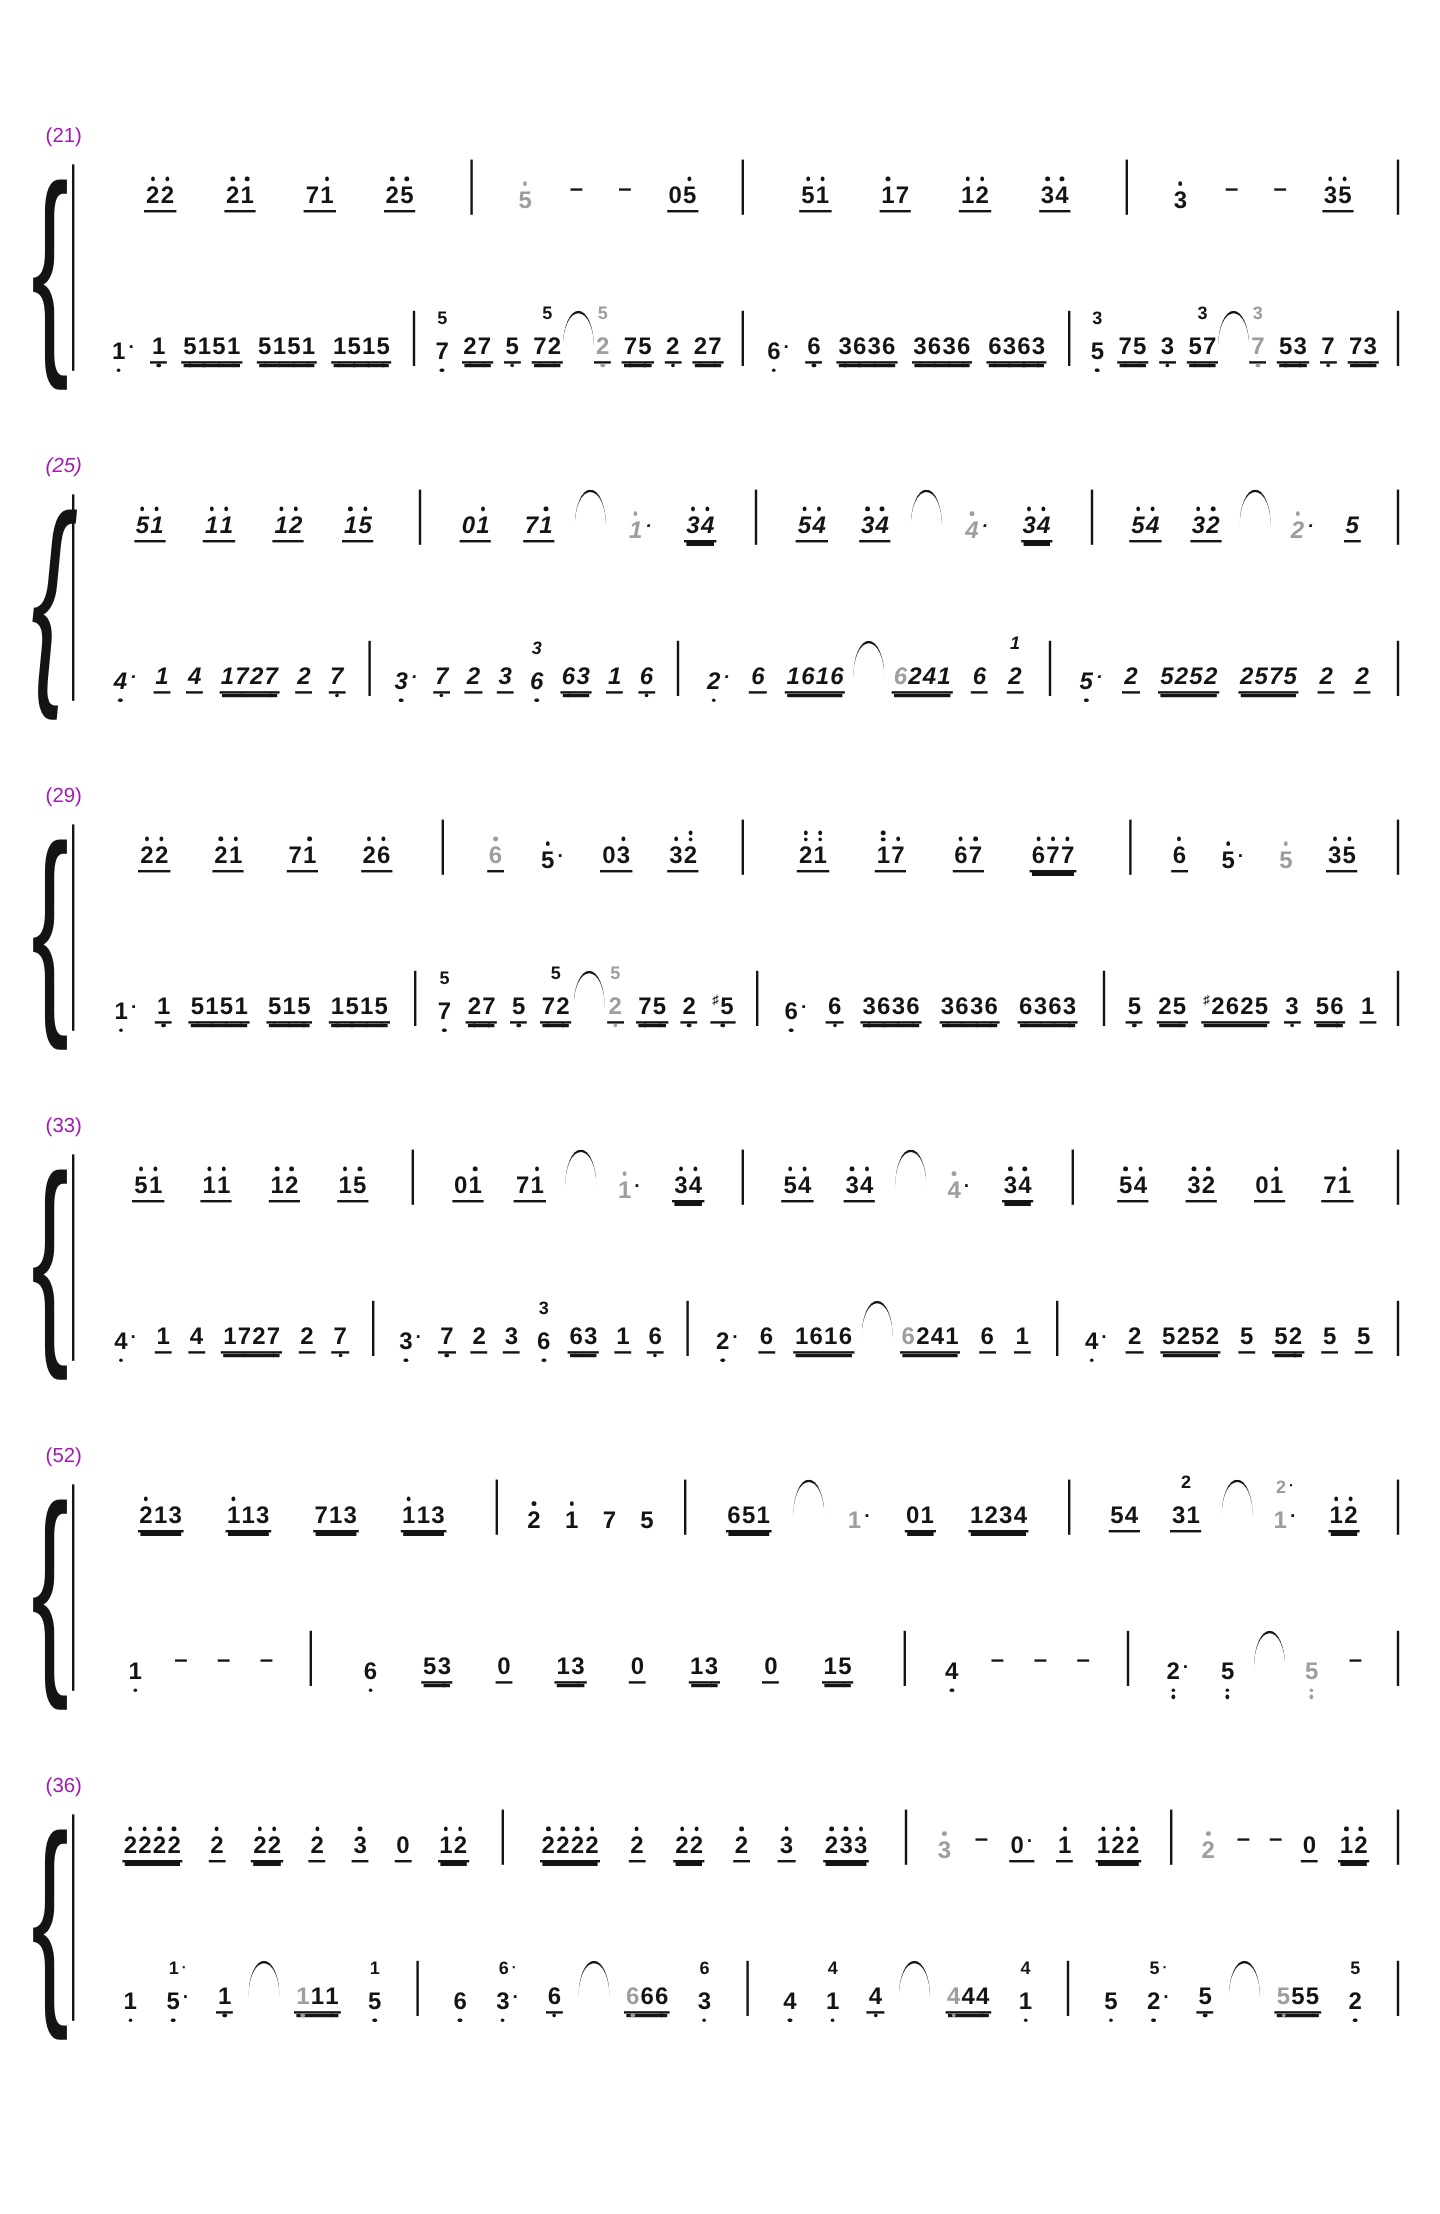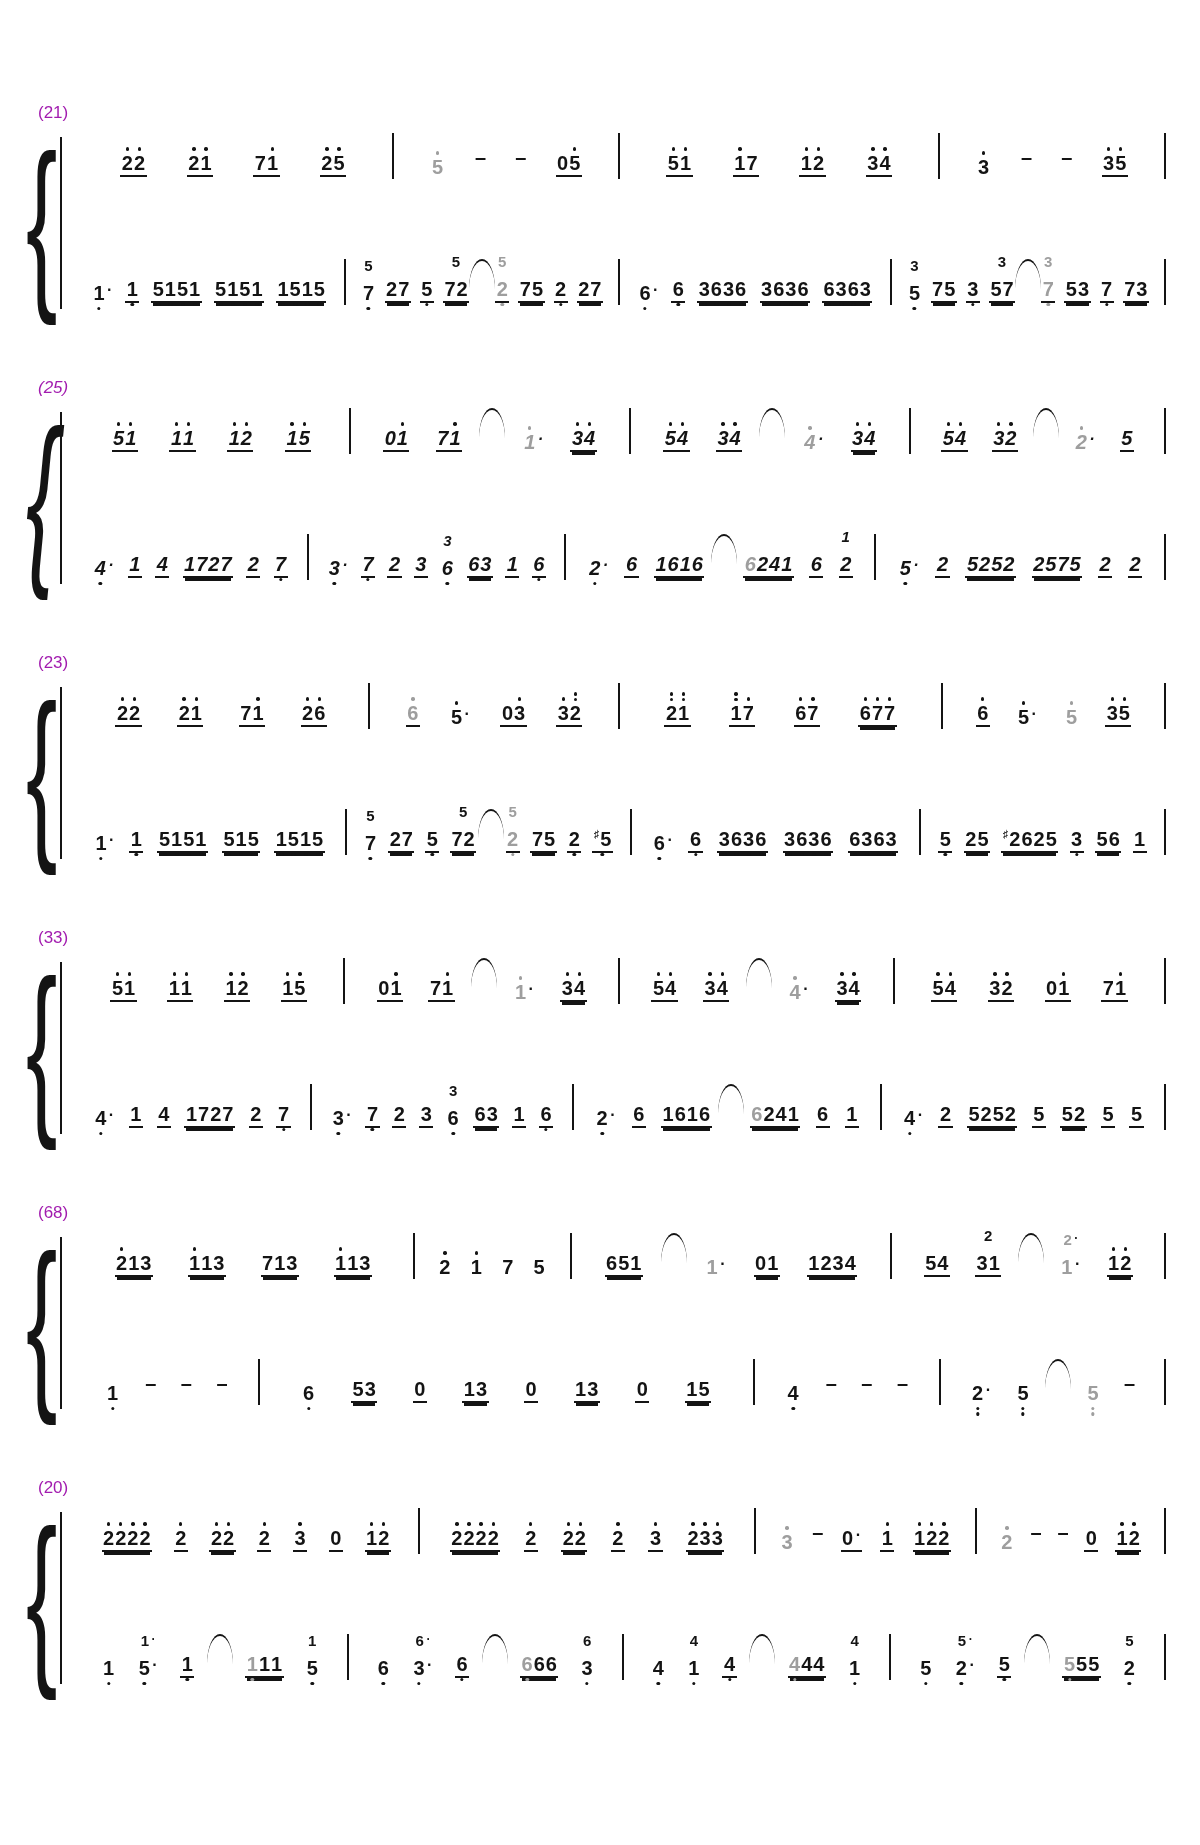--- a/index.html
+++ b/index.html
@@ -1343,21 +1343,21 @@
               <span class="nt">
                 <span class="od"></span>
                 <span class="dg">2</span>
               </span>
             </span>
           </span>
         </div>
       </div>
     </div>
     <div class="system" style="top: 653px;">
-      <div class="sys-label">(23)</div>
+      <div class="sys-label">(29)</div>
       <div class="brace">{</div>
       <div class="sysline"></div>
       <div class="row row-melody">
         <div class="measure" style="flex-grow: 12;">
           <span class="tok">
             <span class="grp u1">
               <span class="nt">
                 <span class="od">
                   <i></i>
                 </span>
@@ -2633,21 +2633,21 @@
               <span class="nt">
                 <span class="od"></span>
                 <span class="dg">5</span>
               </span>
             </span>
           </span>
         </div>
       </div>
     </div>
     <div class="system" style="top: 1203px;">
-      <div class="sys-label">(68)</div>
+      <div class="sys-label">(52)</div>
       <div class="brace">{</div>
       <div class="sysline"></div>
       <div class="row row-melody">
         <div class="measure" style="flex-grow: 16;">
           <span class="tok">
             <span class="grp u2">
               <span class="nt">
                 <span class="od">
                   <i></i>
                 </span>
@@ -3051,21 +3051,21 @@
                   <i></i>
                 </span>
               </span>
             </span>
           </span>
           <span class="dash">–</span>
         </div>
       </div>
     </div>
     <div class="system" style="top: 1478px;">
-      <div class="sys-label">(20)</div>
+      <div class="sys-label">(36)</div>
       <div class="brace">{</div>
       <div class="sysline"></div>
       <div class="row row-melody">
         <div class="measure" style="flex-grow: 19;">
           <span class="tok">
             <span class="grp u2">
               <span class="nt">
                 <span class="od">
                   <i></i>
                 </span>

